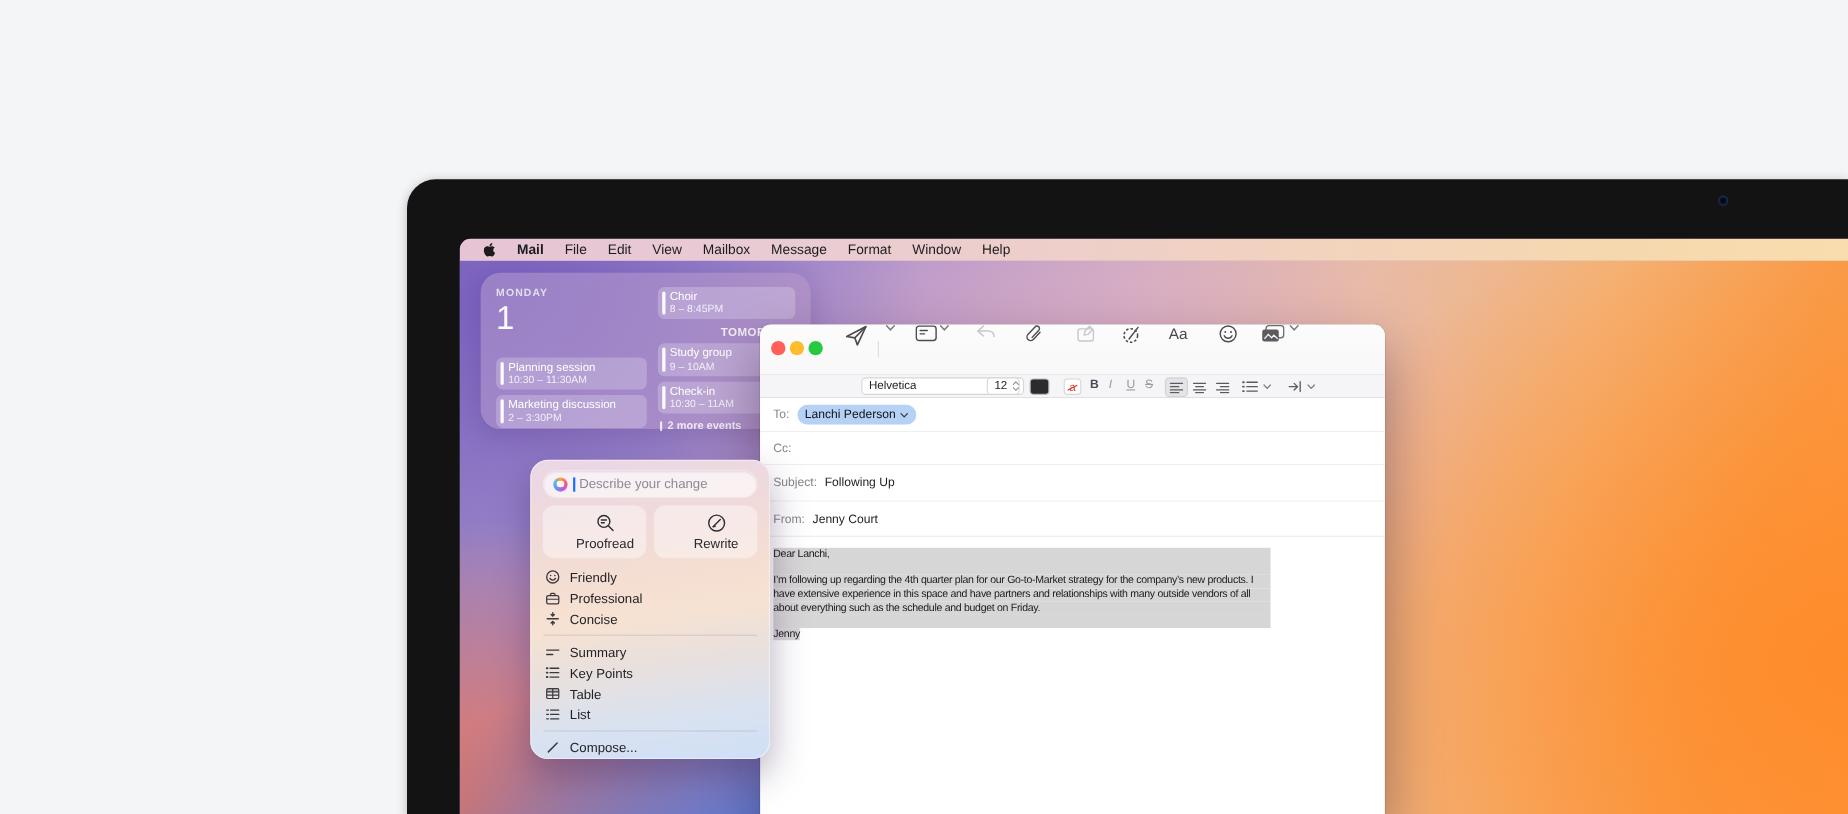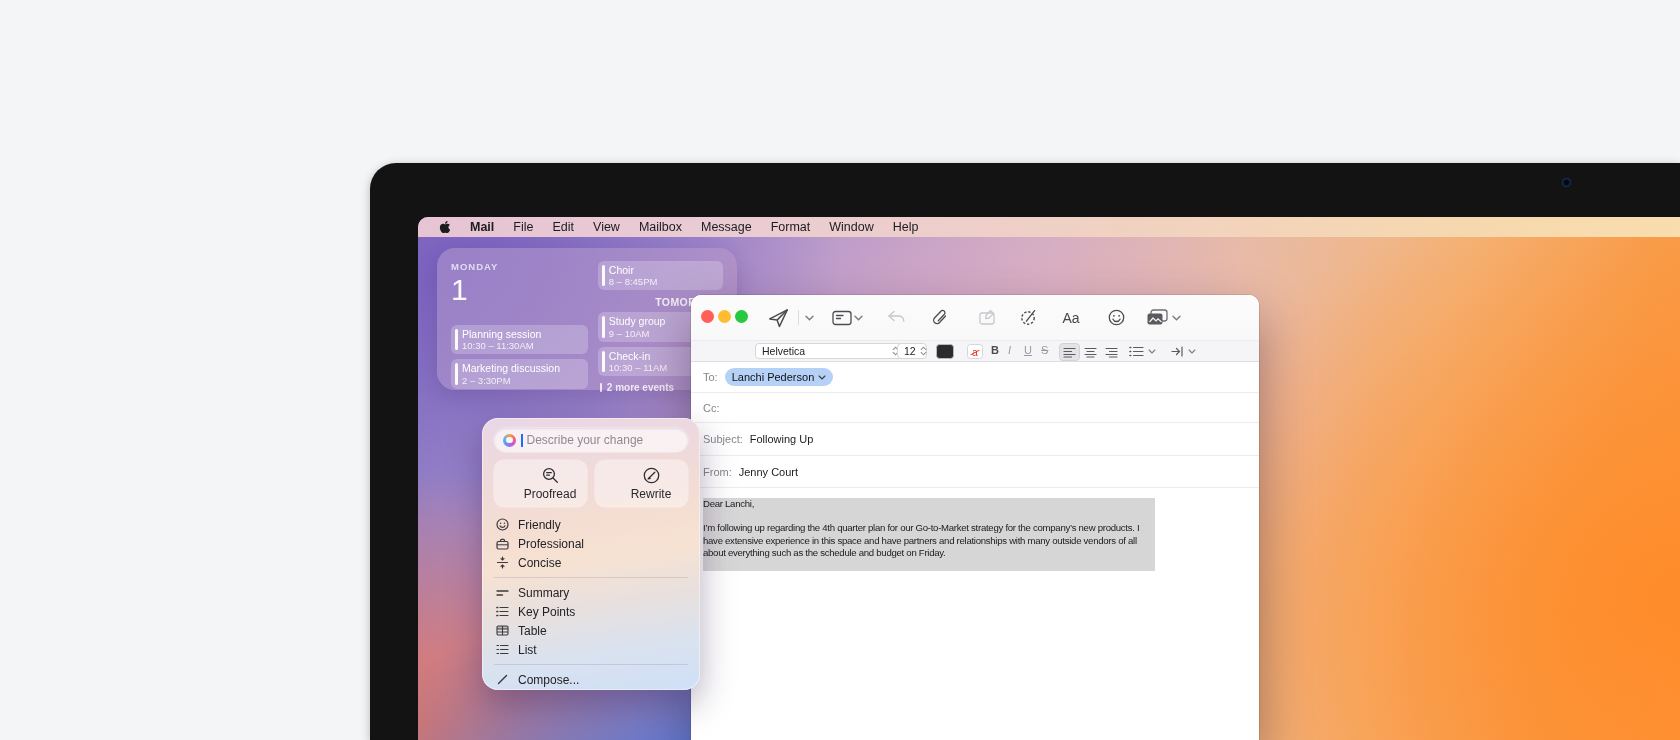--- a/index.html
+++ b/index.html
@@ -42,21 +42,21 @@
   .more-events{position:relative;font-size:10px;font-weight:700;color:rgba(255,255,255,.8);padding-left:9px;margin-top:6px;}
   .more-events::before{content:"";position:absolute;left:2px;top:1px;bottom:1px;width:2.5px;border-radius:2px;background:rgba(255,255,255,.8);}
 
   
   .mail-window{position:absolute;left:273px;top:78px;width:568px;height:445px;background:#fff;border-radius:10px 10px 0 0;box-shadow:0 22px 50px rgba(20,10,40,.38),0 0 0 .5px rgba(0,0,0,.18);z-index:2;overflow:hidden;}
   .mw-toolbar{position:relative;height:45px;background:linear-gradient(#fdfcfd,#f9f8f9);}
   .traffic{position:absolute;top:14.5px;width:13px;height:13px;border-radius:50%;}
   .t-red{left:10px;background:#ff5f57;}
   .t-yellow{left:27px;background:#febc2e;}
   .t-green{left:44px;background:#28c840;}
-  .tb-icon{position:absolute;top:0;height:45px;display:flex;align-items:center;justify-content:center;}
+  .tb-icon{position:absolute;top:0;height:45px;display:flex;justify-content:center;}
   .tb-sep{position:absolute;left:107px;top:15px;width:1px;height:15px;background:#dcdbde;}
   .aa-label{font-size:14px;color:#47474c;font-weight:500;}
   .mw-formatbar{position:relative;height:22px;background:#f5f4f6;border-top:1px solid #eceaed;border-bottom:1px solid #dedde0;}
   .fb{position:absolute;display:flex;align-items:center;}
   .fb-box{height:16px;background:#fff;border:1px solid #d6d5d8;border-radius:4px;display:flex;align-items:center;padding:0 3px 0 6px;}
   .fb-box .fb-text{font-size:10.5px;color:#232327;}
   .stepper{display:flex;flex-direction:column;align-items:center;margin-left:auto;padding-left:4px;}
   .swatch-black{width:18px;height:15px;border-radius:3.5px;background:#2b2b2d;border:1px solid #b9b9be;}
   .swatch-reda{width:16px;height:15px;border-radius:3.5px;background:#fff;border:1px solid #d6d5d8;display:flex;align-items:center;justify-content:center;font-size:10.5px;color:#e0382e;position:relative;}
   .swatch-reda::after{content:"";position:absolute;left:2px;right:2px;top:50%;height:1.2px;background:#e0382e;transform:rotate(-28deg);}
@@ -242,21 +242,21 @@
           </div>
           <div class="tb-icon" style="left:478px;width:14px;">
             <svg width="9" height="6" viewBox="0 0 9 6" fill="none" stroke="#7c7c82" stroke-width="1.4" stroke-linecap="round">
                 <path d="M1 1.2 L4.5 4.8 L8 1.2"></path>
               </svg>
           </div>
         </div>
 
         <div class="mw-formatbar">
           <div class="fb" style="left:64px;top:2px;">
-            <div class="fb-box" style="width:148px;">
+            <div class="fb-box" style="width:148px;margin-left:28px;">
               <span class="fb-text">Helvetica</span>
               <span class="stepper">
                 <svg width="7" height="5" viewBox="0 0 8 5" fill="none" stroke="#8e8e93" stroke-width="1.2">
                     <path d="M1 4 L4 1 L7 4"></path>
                   </svg>
                 <svg width="7" height="5" viewBox="0 0 8 5" fill="none" stroke="#8e8e93" stroke-width="1.2">
                     <path d="M1 1 L4 4 L7 1"></path>
                   </svg>
               </span>
             </div>
@@ -354,20 +354,21 @@
           <span class="f-value">Jenny Court</span>
         </div>
 
         <div class="mail-body">
           <div class="bline hl-full">Dear Lanchi,</div>
           <div class="bline hl-blank"></div>
           <div class="bline hl-full">I’m following up regarding the 4th quarter plan for our Go-to-Market strategy for the company’s new products. I</div>
           <div class="bline hl-full">have extensive experience in this space and have partners and relationships with many outside vendors of all</div>
           <div class="bline hl-full">about everything such as the schedule and budget on Friday.</div>
           <div class="bline hl-blank"></div>
+          <div class="bline hl-word"><span>Jenny</span></div>
         </div>
       </div>
 
       <div class="wt-popup">
         <div class="wt-input">
           <span class="ai-orb"></span>
           <span class="wt-caret"></span>
           <span class="wt-placeholder">Describe your change</span>
         </div>
 

